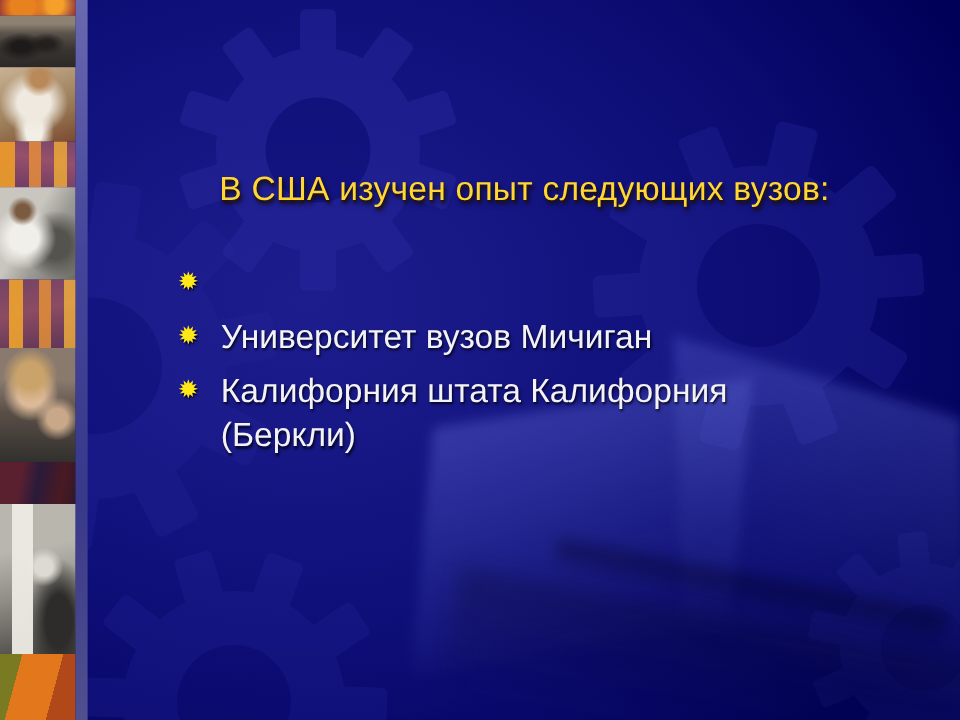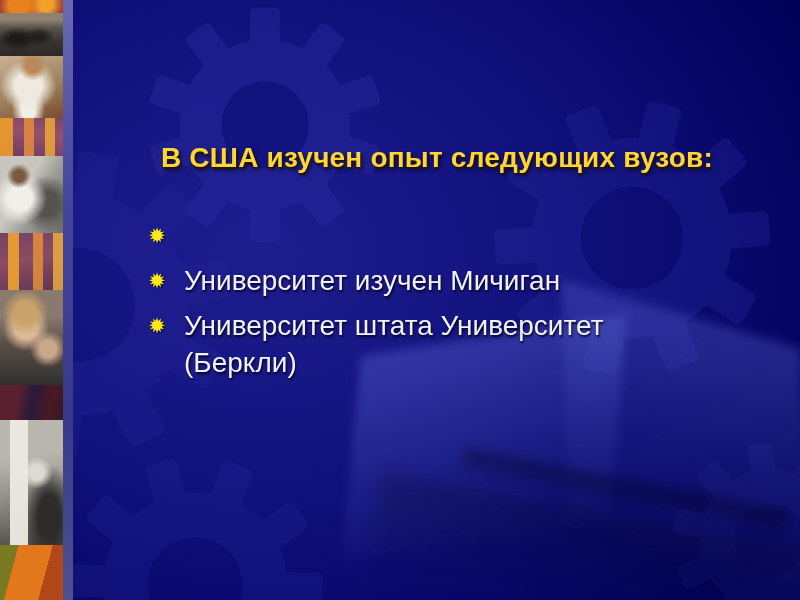--- a/index.html
+++ b/index.html
@@ -79,21 +79,21 @@
       linear-gradient(170deg,#b9b6ae 0 30%,#8f8d86 60%,#4a4843);}
   .p-greenorange{height:55px;background:
       linear-gradient(105deg,#7a7a22 0 24%,#e2771c 24% 68%,#b0481a 68%);}
   .sidebar-edge{
     position:absolute;left:63px;top:0;width:10px;height:600px;
     background:linear-gradient(180deg,#6a6ab0 0%,#44449a 35%,#39398a 70%,#50508f 100%);
   }
   
   .title{
     position:absolute;left:92px;right:18px;top:141px;
-    text-align:center;font-size:28px;line-height:1.2;font-weight:bold;
+    text-align:center;font-size:28px;line-height:1.2;font-weight:normal;
     color:#FFD633;
     text-shadow:1px 2px 2px rgba(35,20,0,.95), 2px 3px 4px rgba(0,0,10,.6);
     letter-spacing:.2px;
   }
   .bullets{
     position:absolute;left:145px;top:217px;width:545px;
     margin:0;padding:0;list-style:none;
   }
   .bullets li{
     display:flex;align-items:flex-start;gap:15px;
@@ -160,21 +160,21 @@
   <div class="sidebar-edge"></div>
 
   <div class="title">В США изучен опыт следующих вузов:</div>
 
   <ul class="bullets">
     <li>
       <span class="bullet-marker">✹</span>
     </li>
     <li>
       <span class="bullet-marker">✹</span>
-      <span>Университет изучен Мичиган</span>
+      <span>Университет вузов Мичиган</span>
     </li>
     <li>
       <span class="bullet-marker">✹</span>
-      <span>Университет штата Университет (Беркли)</span>
+      <span>Калифорния штата Калифорния (Беркли)</span>
     </li>
   </ul>
 
 </div>
 
 </body></html>

